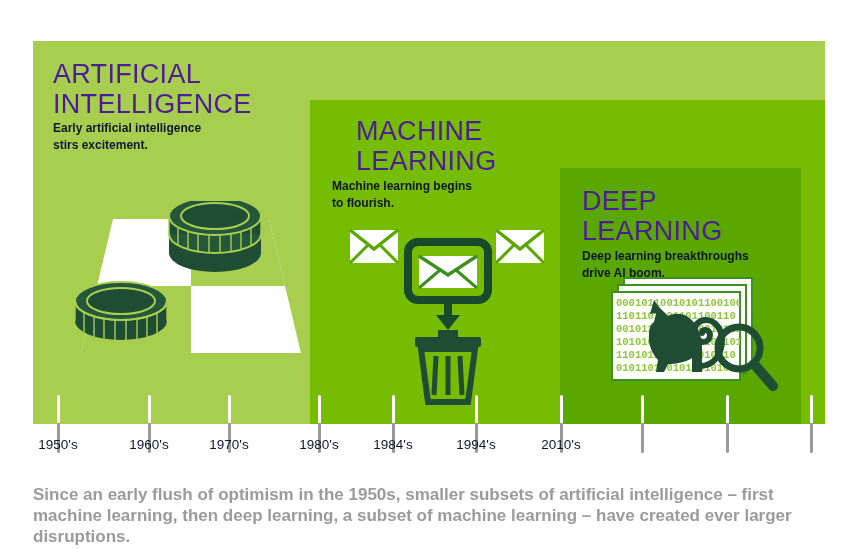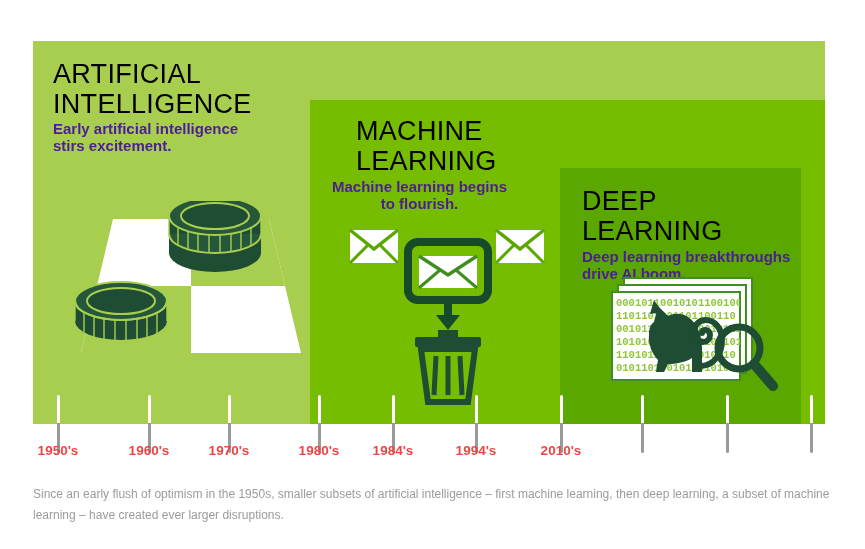--- a/index.html
+++ b/index.html
@@ -32,37 +32,37 @@
     background:#5aa700;
   }
 
   
   .panel-title {
     position:absolute;
     font-size:27px;
     line-height:30px;
     font-weight:400;
     letter-spacing:0.3px;
-    color:#000000;
+    color:#4c1d95;
     white-space:pre-line;
   }
   .panel-sub {
     position:absolute;
-    font-size:15px;
+    font-size:12px;
     line-height:17px;
     font-weight:bold;
-    color:#4c1d95;
+    color:#0f172a;
     white-space:pre-line;
   }
 
   #ai-title { left:20px; top:18px; }
   #ai-sub   { left:20px; top:79px; }
 
   #ml-title { left:22px; top:16px;margin-left:24px; }
-  #ml-sub   { left:22px; top:78px;text-align:center; }
+  #ml-sub   { left:22px; top:78px; }
 
   #dl-title { left:22px; top:18px; }
   #dl-sub   { left:22px; top:80px; }
 
   
   #ai-illustration { position:absolute; left:18px; top:160px; width:260px; height:185px; }
 
   .board-svg { position:absolute; left:0; top:0; }
 
   
@@ -80,36 +80,36 @@
     top:0px;
     height:58px;
     border-radius:2px;
     background:linear-gradient(to bottom,#ffffff 0%,#ffffff 48%,#9a9a9a 48%,#9a9a9a 100%);
   }
   .tick.plain {
     background:linear-gradient(to bottom,#ffffff 0%,#ffffff 48%,#9a9a9a 48%,#9a9a9a 100%);
   }
   .tick-label {
     position:absolute;
-    top:48px;
+    top:42px;
     font-size:13.5px;
-    font-weight:bold;
-    color:#ef4444;
+    font-weight:normal;
+    color:#0f172a;
     transform:translateX(-50%);
     white-space:nowrap;
   }
 
   
   #caption {
     position:absolute;
     left:33px; top:484px; width:800px;
-    font-size:12px;
+    font-size:17px;
     line-height:21px;
     color:#9b9b9b;
-    font-weight:400;
+    font-weight:700;
   }
 </style>
 </head>
 <body>
 
 <div id="infographic">
 
   <div class="panel" id="panel-ai">
 
     <div class="panel-title" id="ai-title">ARTIFICIAL

